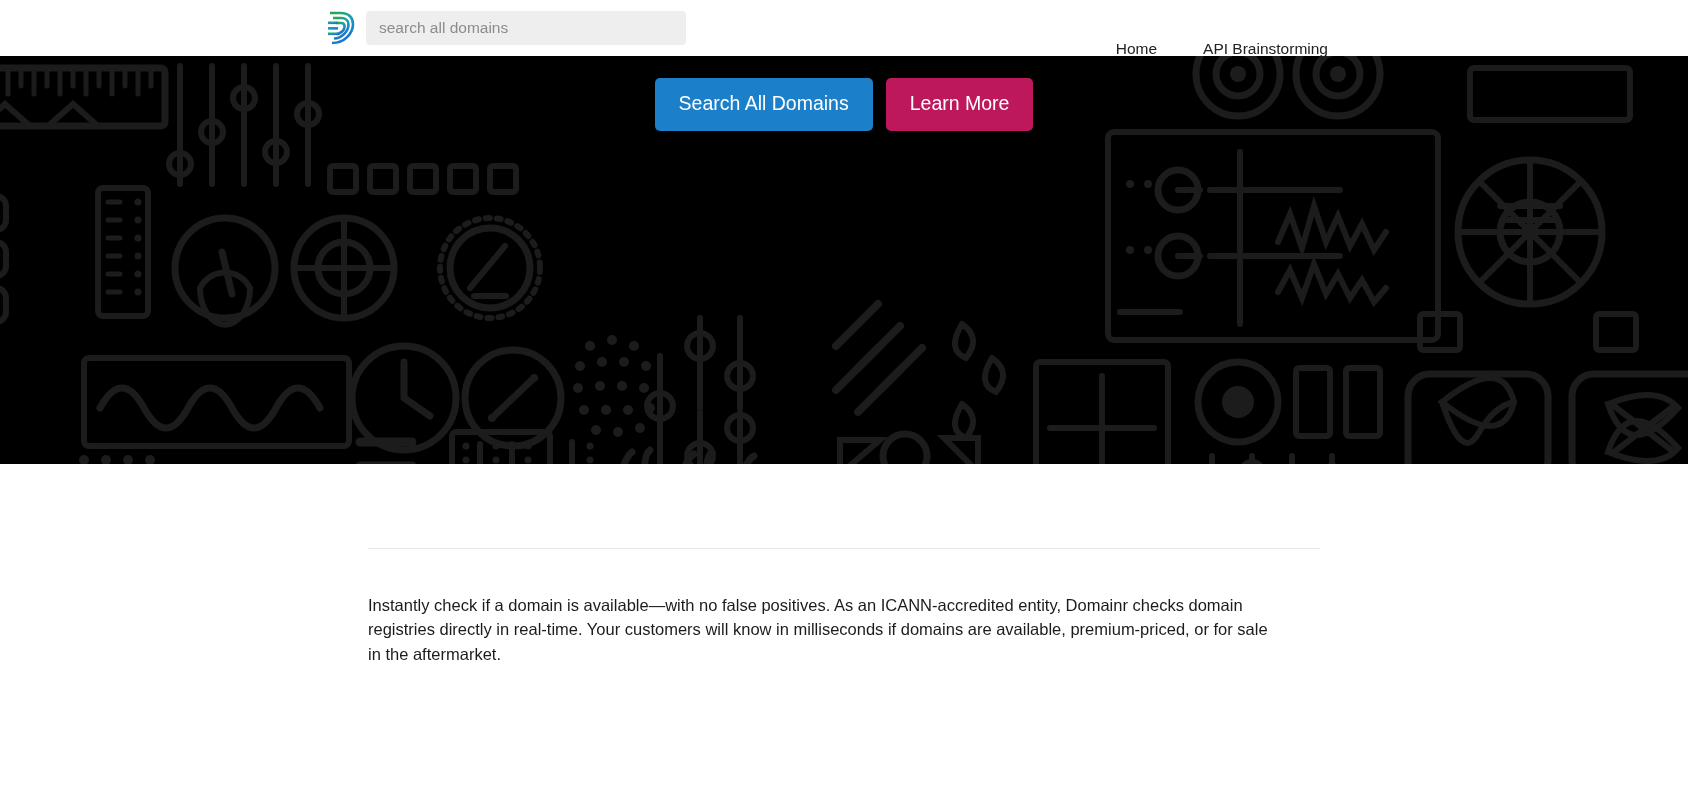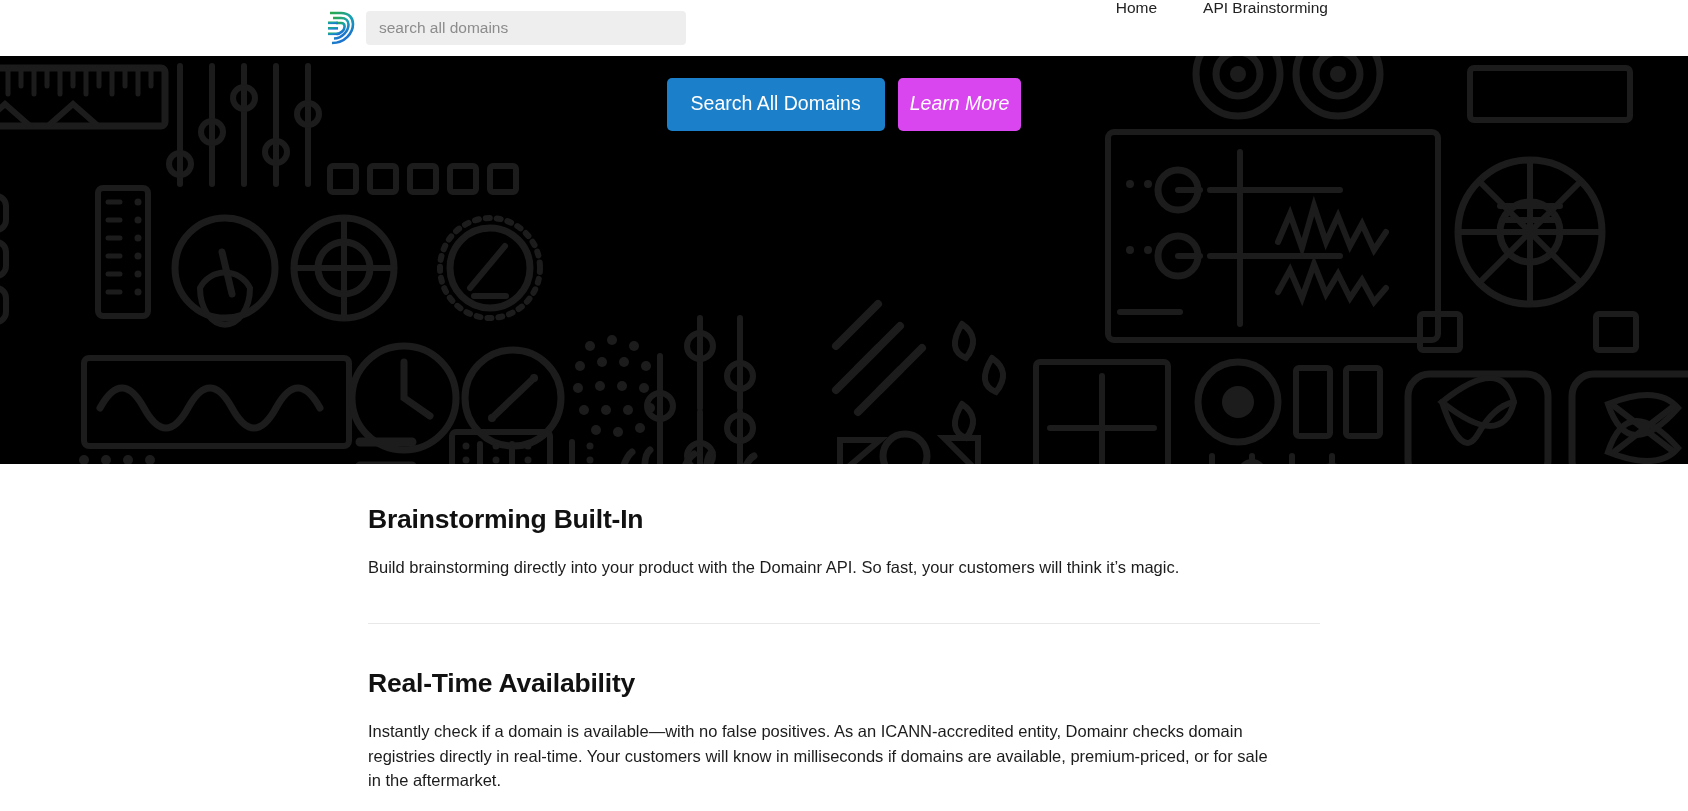--- a/index.html
+++ b/index.html
@@ -35,21 +35,21 @@
     padding:0 13px;
     font-family:"Liberation Sans", sans-serif;
     font-size:15.5px;
     color:#333;
     outline:none;
   }
   .search-input::placeholder{ color:#8c8c8c; }
 
   .nav-links{
     position:absolute; right:0; top:0; height:56px;
-    display:flex; align-items:flex-start; gap:46px;
+    display:flex; align-items:flex-end; gap:46px;
     padding-right:360px;
   }
   .nav-link{
     font-size:15.5px;
     color:#222222;
     text-decoration:none;
     white-space:nowrap;
     line-height:1;
   }
 
@@ -80,24 +80,23 @@
     line-height:1;
     cursor:pointer;
     white-space:nowrap;
   }
   .btn-primary{
     background:#1b7fc9;
     color:#ffffff;
     padding:16px 24px 17px;
   }
   .btn-secondary{
-    background:#d946ef;
+    background:#be185d;
     color:#ffffff;
-    padding:16px 12px 17px;
-    font-style:italic;
+    padding:16px 24px 17px;
   }
 
   
   .content{
     position:relative;
     background:#ffffff;
     padding-top:40px;
   }
   .section{
     width:930px;
@@ -404,26 +403,21 @@
   </svg>
 
   <div class="hero-cta">
     <button class="btn btn-primary">Search All Domains</button>
     <button class="btn btn-secondary">Learn More</button>
   </div>
 </div>
 
 <div class="content">
 
-  <div class="section">
-    <h2>Brainstorming Built-In</h2>
-    <p>Build brainstorming directly into your product with the Domainr API. So fast, your customers will think it’s magic.</p>
-  </div>
 
   <div class="divider"></div>
   <div class="sec-gap"></div>
 
   <div class="section">
-    <h2>Real-Time Availability</h2>
     <p>Instantly check if a domain is available—with no false positives. As an ICANN-accredited entity, Domainr checks domain registries directly in real-time. Your customers will know in milliseconds if domains are available, premium-priced, or for sale in the aftermarket.</p>
   </div>
 
 </div>
 
 </body></html>

